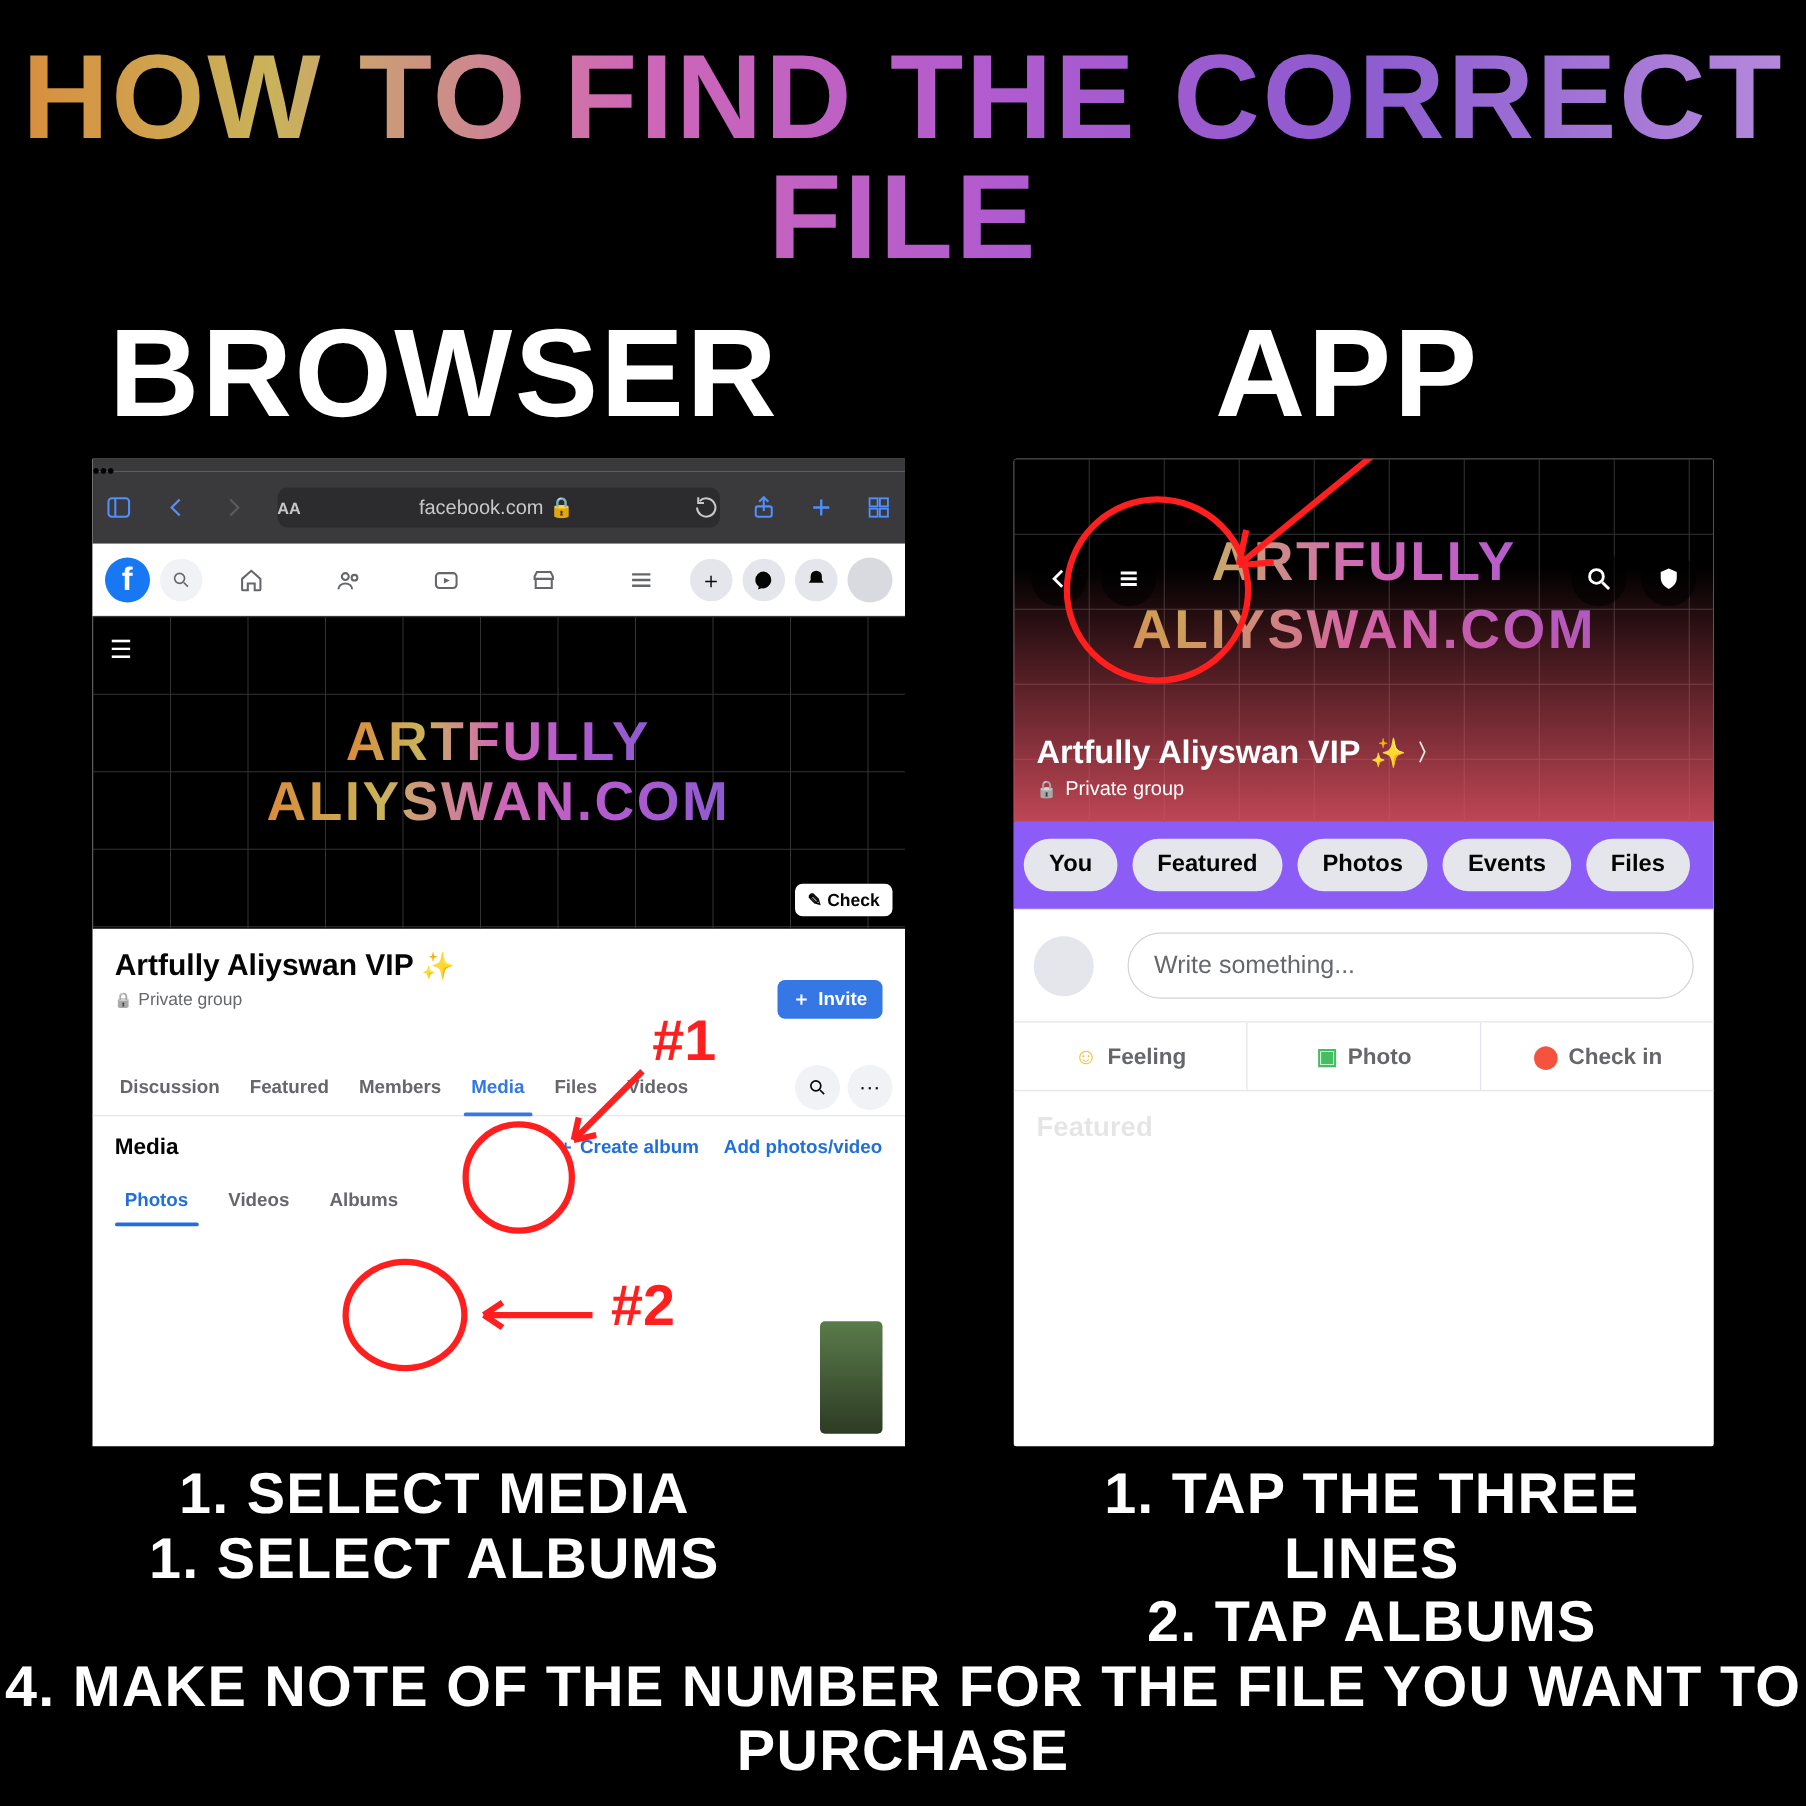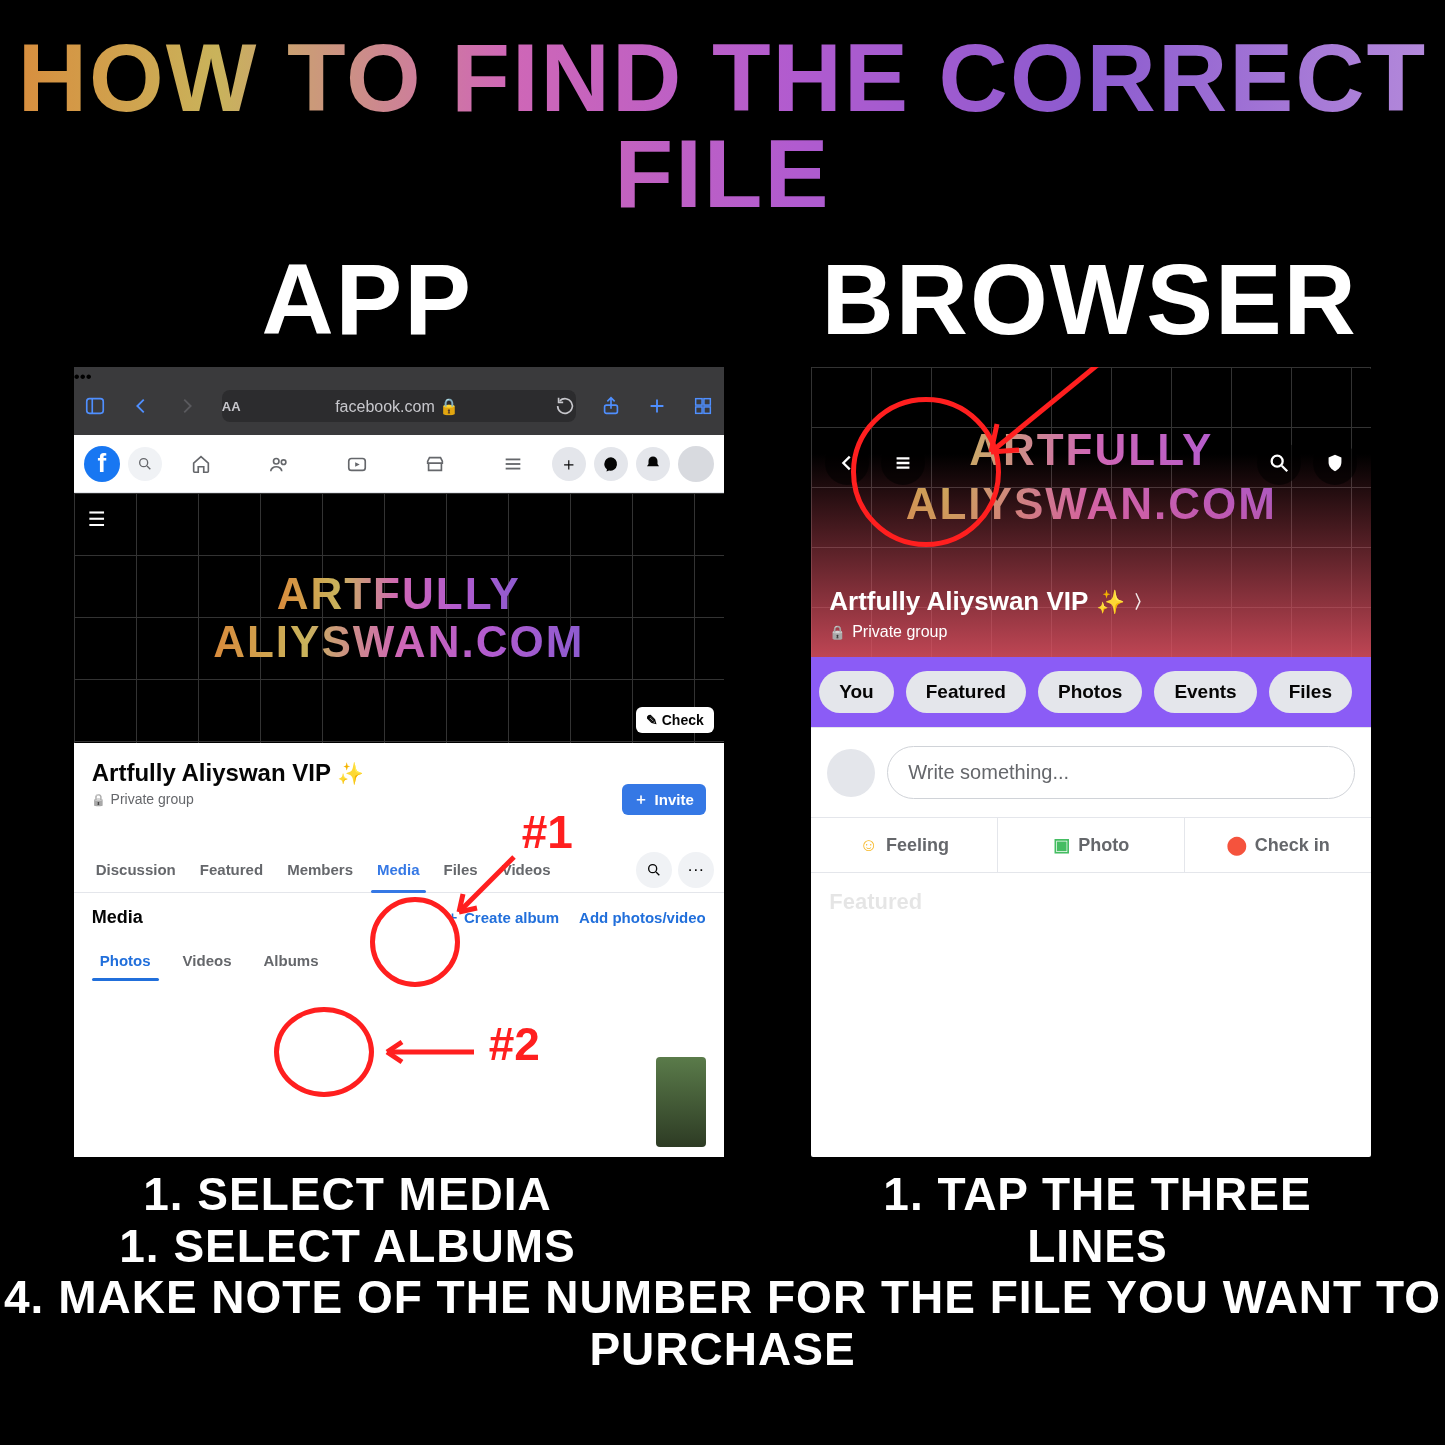--- a/index.html
+++ b/index.html
@@ -122,21 +122,21 @@
     -webkit-background-clip:text; background-clip:text; color:transparent;
   }
   .app-cover .top-icons { position:absolute; top:74px; left:0; right:0; display:flex; align-items:center; padding:0 14px; z-index:2;}
   .app-cover .tround { width:44px; height:44px; border-radius:50%; background:rgba(0,0,0,.55); display:flex; align-items:center; justify-content:center; color:#fff;}
   .app-cover .top-icons .gap { flex:1;}
   .app-grp { position:absolute; left:18px; right:18px; bottom:16px; color:#fff; z-index:3;}
   .app-grp .t { font-size:26px; font-weight:700; display:flex; align-items:center; gap:8px;}
   .app-grp .p { font-size:16px; margin-top:6px; display:flex; align-items:center; gap:6px;}
   .chips { display:flex; gap:12px; padding:14px 8px; overflow:hidden; background:#8b5cf6; border-bottom:1px solid #e4e6eb;}
   .chip { background:#e4e6eb; border-radius:22px; padding:10px 20px; font-size:19px; font-weight:600; color:#050505; white-space:nowrap;}
-  .compose { display:flex; align-items:center; gap:12px; padding:18px 16px;}
+  .compose { display:flex; align-items:center; gap:27px; padding:18px 16px;}
   .compose .av { width:48px; height:48px; border-radius:50%; background:#e4e6eb;}
   .compose .field { flex:1; background:#fff; border:1.5px solid #d0d3d8; border-radius:28px; padding:14px 20px; color:#65676b; font-size:20px;}
   .actions { display:flex; border-top:1px solid #e4e6eb; border-bottom:1px solid #e4e6eb;}
   .actions .a { flex:1; display:flex; align-items:center; justify-content:center; gap:8px; padding:16px 0; font-size:18px; color:#65676b; font-weight:600;}
   .actions .a:not(:last-child){ border-right:1px solid #e4e6eb;}
   .featured-hint { padding:16px 18px; color:rgba(0,0,0,.1); font-size:22px; font-weight:600;}
 
   
   .instr {
     font-family: "Arial Black", Impact, sans-serif;
@@ -152,22 +152,22 @@
   .instr .row > div { width: 560px;}
   .lock-icon::before { content:"🔒"; font-size:.85em; filter:grayscale(1);}
   .sparkle::after { content:"✨"; font-size:.9em;}
   .chev { font-size:.7em; color:rgba(255,255,255,.9);}
 </style>
 </head>
 <body>
 
 <div class="title">HOW TO FIND THE CORRECT FILE</div>
 <div class="sub">
+  <div>BROWSER</div>
   <div style="width:560px;text-align:center">APP</div>
-  <div>BROWSER</div>
 </div>
 
 <div class="columns">
 
   <div class="shot">
 
     <div style="position:relative;background:#3a3a3c;height:10px">
         <div class="dots">•••</div>
       </div>
     <div class="safari-top">
@@ -440,16 +440,17 @@
 </div>
 
 <div class="instr">
   <div class="row">
     <div>
       <div>1. SELECT MEDIA</div>
       <div>1. SELECT ALBUMS</div>
     </div>
     <div>
       <div>1. TAP THE THREE LINES</div>
+      <div>2. TAP ALBUMS</div>
     </div>
   </div>
   <div>4. MAKE NOTE OF THE NUMBER FOR THE FILE YOU WANT TO PURCHASE</div>
 </div>
 
 </body></html>

